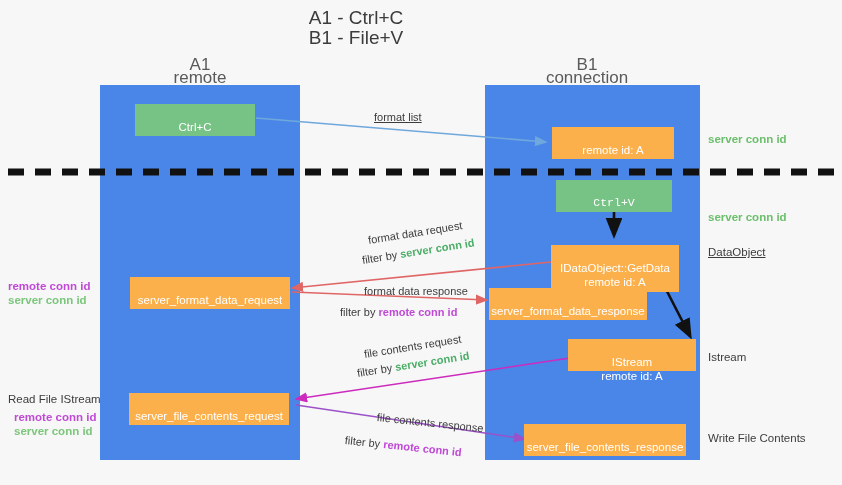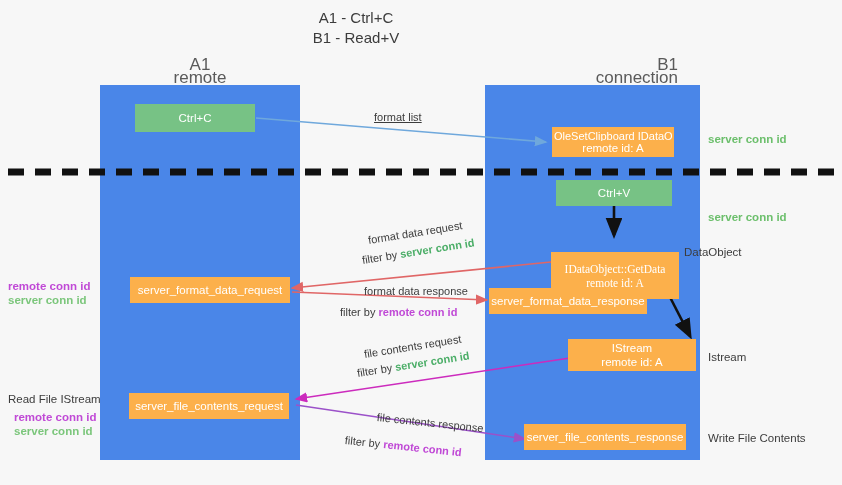--- a/index.html
+++ b/index.html
@@ -21,21 +21,21 @@
     width: 842px;
     height: 485px;
   }
   .abs { position: absolute; }
 
   
   .title {
     left: 0; top: 8px;
     width: 712px;
     text-align: center;
-    font-size: 15px;
+    font-size: 19px;
     line-height: 20px;
     color: #3c3c3c;
   }
 
   
   .lane-head {
     text-align: center;
     font-size: 17px;
     line-height: 13px;
     color: #5a5a5a;
@@ -47,26 +47,26 @@
   .lane {
     background: #4a86e8;
   }
 
   
   .node {
     box-sizing: border-box;
     display: flex;
     flex-direction: column;
     align-items: center;
-    justify-content: center;
+    justify-content: flex-start;
     text-align: center;
     color: #ffffff;
     font-size: 11.5px;
     line-height: 14px;
-    padding: 2px 4px;
+    padding: 16px 4px;
   }
   .node.green { background: #77c285; }
   .node.orange { background: #fbb councils; }
   .node.orange { background: #fcb04b; }
   .node .ln { display: block; white-space: nowrap; }
 
   
   .edge-label {
     font-size: 11px;
     line-height: 14px;
@@ -96,28 +96,28 @@
     pointer-events: none;
   }
 </style>
 </head>
 <body>
 
 <div id="stage">
 
   <div class="abs title">
     <div>A1 - Ctrl+C</div>
-    <div>B1 - Read+V</div>
+    <div>B1 - File+V</div>
   </div>
 
   <div class="abs lane-head" style="left:140px; top:58px; width:120px;">
     <span class="l1">A1</span>
     <span class="l2">remote</span>
   </div>
-  <div class="abs lane-head" style="left:558px; top:58px; width:120px;text-align:right;">
+  <div class="abs lane-head" style="left:527px; top:58px; width:120px;">
     <span class="l1">B1</span>
     <span class="l2">connection</span>
   </div>
 
   <div class="abs lane" style="left:100px; top:85px; width:200px; height:375px;"></div>
   <div class="abs lane" style="left:485px; top:85px; width:215px; height:375px;"></div>
 
   <svg class="overlay">
     <defs>
       <marker id="ah-blue" markerWidth="9" markerHeight="9" refX="7" refY="3.2" orient="auto">
@@ -156,25 +156,25 @@
 
   <div class="abs node green" style="left:135px; top:104px; width:120px; height:28px;">
     <span class="ln">Ctrl+C</span>
   </div>
 
   <div class="abs node orange" style="left:552px; top:127px; width:122px; height:30px;">
     <span class="ln" style="font-size:11px; overflow:hidden; text-overflow:clip; max-width:118px;">OleSetClipboard IDataObject</span>
     <span class="ln">remote id: A</span>
   </div>
 
-  <div class="abs node green" style="left:556px; top:180px; width:116px; height:26px;">
+  <div class="abs node green" style="left:556px; top:180px; width:116px; height:26px;font-family:Liberation Mono, monospace;">
     <span class="ln">Ctrl+V</span>
   </div>
 
-  <div class="abs node orange" style="left:551px; top:252px; width:128px; height:47px;font-family:Liberation Serif, serif;">
+  <div class="abs node orange" style="left:551px; top:245px; width:128px; height:47px;">
     <span class="ln">IDataObject::GetData</span>
     <span class="ln">remote id: A</span>
   </div>
 
   <div class="abs node orange" style="left:568px; top:339px; width:128px; height:32px;">
     <span class="ln">IStream</span>
     <span class="ln">remote id: A</span>
   </div>
 
   <div class="abs node orange" style="left:489px; top:288px; width:158px; height:26px;">
@@ -214,21 +214,21 @@
   <div class="abs edge-label rot-dn" style="left:345px; top:433px;">
     <span>filter by </span><span class="purple-txt">remote conn id</span>
   </div>
 
   <div class="abs side-note" style="left:708px; top:132px;">
     <span class="server-solo">server conn id</span>
   </div>
   <div class="abs side-note" style="left:708px; top:210px;">
     <span class="server-solo">server conn id</span>
   </div>
-  <div class="abs side-note grey" style="left:684px; top:245px;">DataObject</div>
+  <div class="abs side-note grey" style="left:708px; top:245px;text-decoration:underline;">DataObject</div>
   <div class="abs side-note grey" style="left:708px; top:350px;">Istream</div>
   <div class="abs side-note grey" style="left:708px; top:431px;">Write File Contents</div>
 
   <div class="abs side-note" style="left:8px; top:279px;">
     <span class="remote">remote conn id</span>
     <span class="server">server conn id</span>
   </div>
 
   <div class="abs side-note grey" style="left:8px; top:392px;">Read File IStream</div>
   <div class="abs side-note" style="left:14px; top:410px;">

